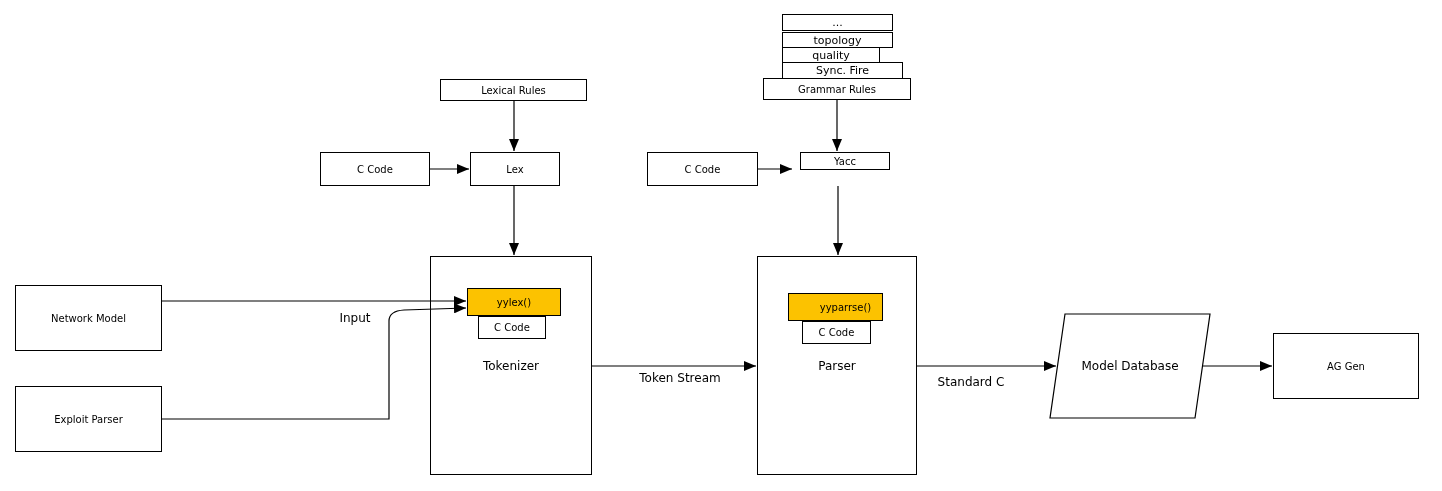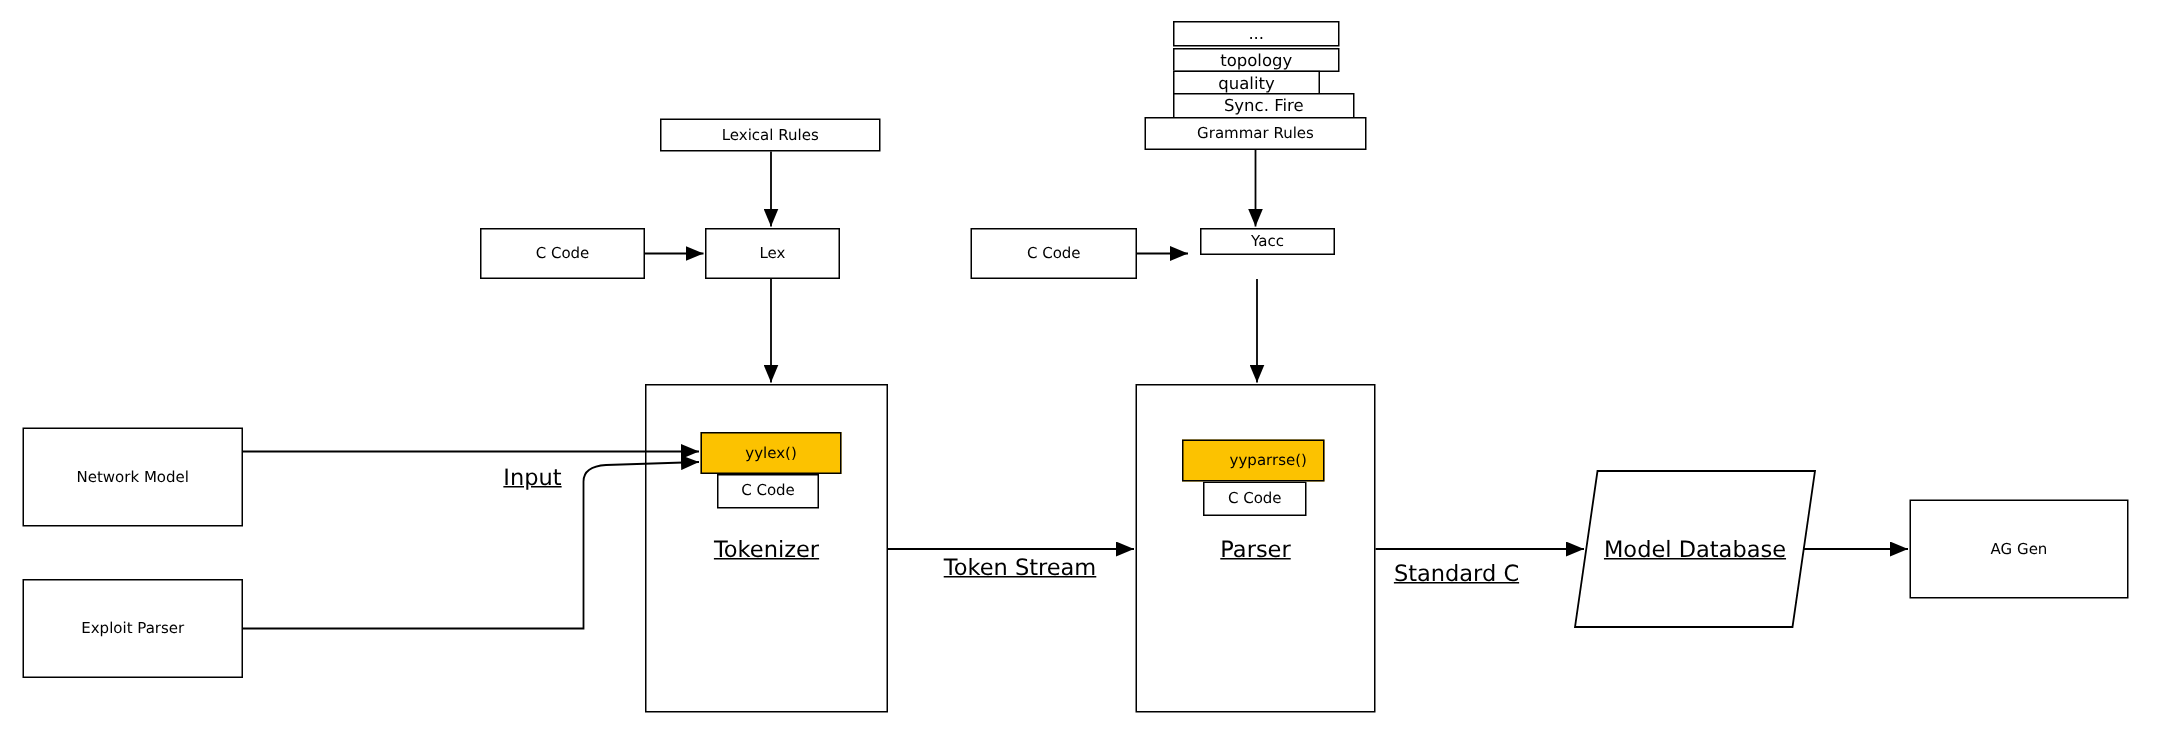--- a/index.html
+++ b/index.html
@@ -22,25 +22,24 @@
     font-size:10px;
     white-space:nowrap;
     z-index:1;
   }
   .yellow { background:#fcc200; z-index:3; }
   .inner { z-index:3; }
   .rowbox { font-size:11px; }
   .floating-label {
     position:absolute;
     transform:translate(-50%,-50%);
-    font-size:15px;
+    font-size:12px;
     white-space:nowrap;
     z-index:3;
     background:transparent;
-    text-decoration:underline;
   }
   svg.wires {
     position:absolute;
     left:0; top:0;
     z-index:2;
     pointer-events:none;
   }
   svg.shape { position:absolute; left:0; top:0; z-index:1; }
 </style>
 </head>

